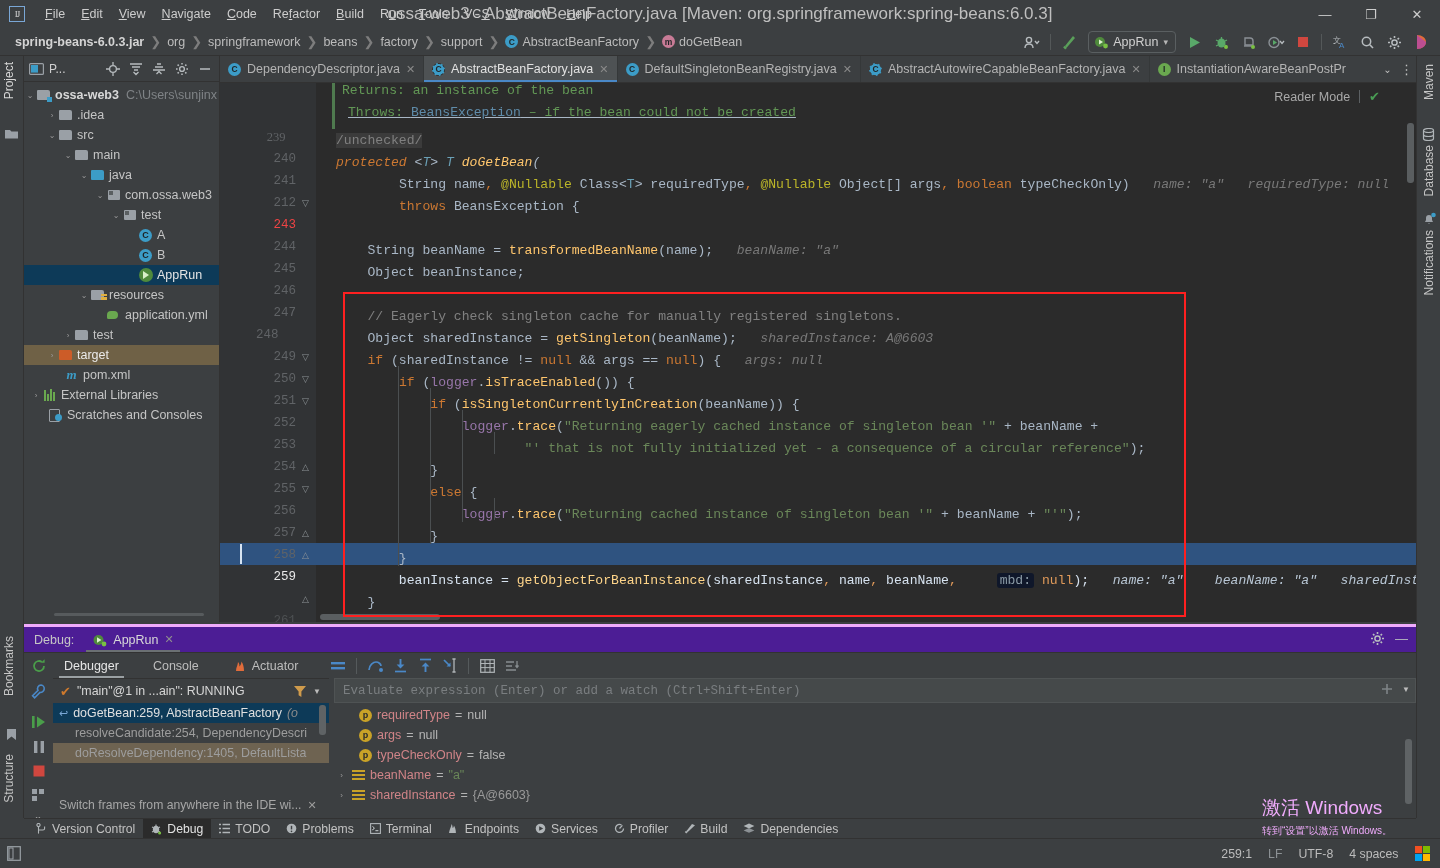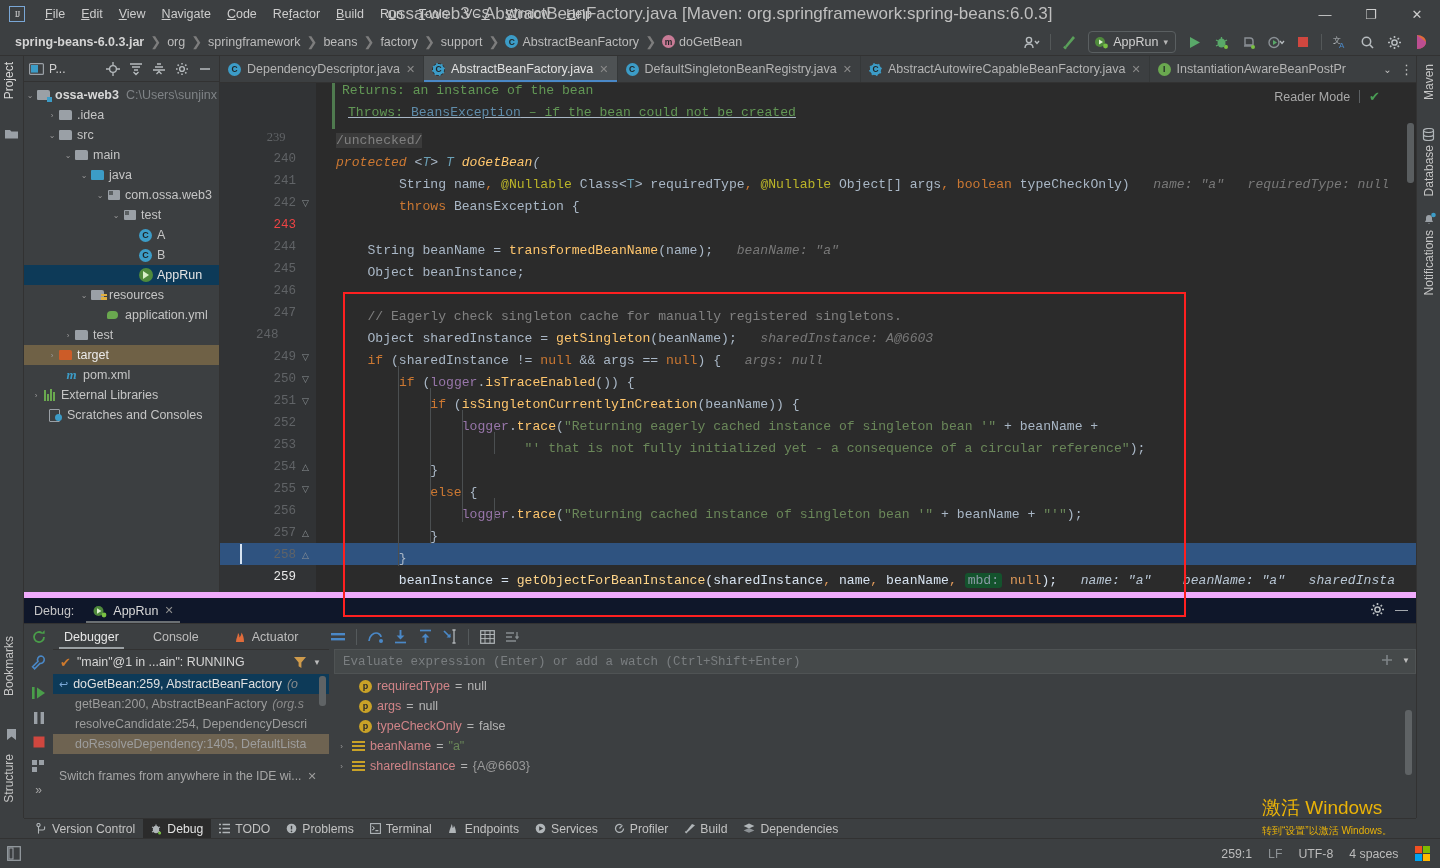--- a/index.html
+++ b/index.html
@@ -160,43 +160,43 @@
   .t{ color:#a9b7c6; }
   .ty{ color:#6a9fb5; }
   .s{ color:#6a8759; }
   .c{ color:#808080; }
   .jd{ color:#629755; }
   .jdl{ color:#5f8caa; }
   .an{ color:#bbb529; }
   .m{ color:#ffc66d; }
   .fld{ color:#9876aa; }
   .hint{ color:#787878; font-style:italic; }
-  .mbd{ background:#14532d; color:#8a9aa5; border-radius:3px; padding:0 3px; font-style:normal;}
+  .mbd{ background:#0f172a; color:#8a9aa5; border-radius:3px; padding:0 3px; font-style:normal;margin-left:32px;}
   .fieldhl{ background:#3b3b3b; }
 
   .sellinebg{ position:absolute; left:0; width:1196px; height:22px; background:#2f5380; }
   .caretcol{ position:absolute; width:2px; height:20px; background:#d7e4f2; }
   .foldmark{ position:absolute; color:#8d9396; font-size:9px; }
   .redbox{
     position:absolute; border:2.5px solid #ff2020; pointer-events:none; z-index:5;
   }
   .editorscroll{ position:absolute; right:2px; top:40px; width:7px;height:60px;background:#5a5e60;border-radius:3px;}
   .hscroll{ position:absolute; left:100px; bottom:2px; width:120px;height:6px;background:#5a5e60;border-radius:3px;}
 
   
   .rightstrip{
     position:absolute; right:0; top:56px; width:24px; height:762px;
     background:#3c3f41; border-left:1px solid #323232;
     display:flex;flex-direction:column;align-items:center;padding-top:8px;gap:16px;
   }
 
   
   .debugpanel{
-    position:absolute; left:24px; top:592px; width:1392px; height:188px;
-    background:#0f172a; border-top:6px solid #f0abfc;
+    position:absolute; left:24px; top:624px; width:1392px; height:188px;
+    background:#4c1d95; border-top:3px solid #f0abfc;
   }
   .dbghdr{ height:25px; display:flex;align-items:center; padding-left:10px; gap:12px; }
   .dbghdr .lbl{ font-size:12.5px;color:#c6c6c6; }
   .dbgtab{
     display:flex;align-items:center;gap:6px; font-size:12.5px;color:#d8d8d8;
     height:25px; padding:0 6px; position:relative;
   }
   .dbgtab:after{ content:"";position:absolute;left:0;right:0;bottom:0;height:2px;background:#6b7073;}
   .dbgsettings{ position:absolute; right:8px; top:4px; display:flex;gap:10px;align-items:center; }
 
@@ -243,21 +243,21 @@
   .lic{ width:13px;height:13px;display:flex;flex-direction:column;justify-content:space-evenly;}
   .lic i{ height:2px;background:#c9a227;display:block;}
   .vname{ color:#d08488; }
   .veq{ color:#b4b4b4; }
   .vval{ color:#b4b4b4; }
   .vstr{ color:#6a8759; }
   .vobj{ color:#9a9a9a; }
   .varscroll{ position:absolute; right:4px; top:34px; width:7px;height:65px;background:#5f6365;border-radius:3px;}
 
   .watermark{
-    position:absolute; right:48px; bottom:30px; text-align:left; color:#eab308;
+    position:absolute; right:48px; bottom:30px; text-align:left; color:#f0abfc;
     pointer-events:none; z-index:4;
   }
   .watermark .w1{ font-size:19px; }
   .watermark .w2{ font-size:10px; margin-top:3px; }
 
   
   .bottombar{
     position:absolute; left:24px; bottom:30px; width:1392px; height:20px;
     background:#3c3f41; border-top:1px solid #323232;
     display:flex; align-items:center; padding-left:4px;
@@ -715,21 +715,21 @@
       <pre class="code" style="position:absolute;left:20px;top:465px;">        }</pre>
       <pre class="code" style="position:absolute;left:20px;top:487px;color:#d6e2ef;">        beanInstance = <span class="m" style="color:#ffd58a;">getObjectForBeanInstance</span>(sharedInstance<span style="color:#e09a5a;">,</span> name<span style="color:#e09a5a;">,</span> beanName<span style="color:#e09a5a;">,</span> <span class="mbd">mbd:</span> <span style="color:#e09a5a;">null</span>);   <span style="color:#b8c6d4;font-style:italic;">name: "a"</span>    <span style="color:#b8c6d4;font-style:italic;">beanName: "a"</span>   <span style="color:#b8c6d4;font-style:italic;">sharedInsta</span></pre>
       <pre class="code" style="position:absolute;left:20px;top:509px;">    }</pre>
       <pre class="code" style="position:absolute;left:20px;top:531px;">    </pre>
     </div>
 
     <div>
       <div style="position:absolute;left:36px;top:47px;width:40px;text-align:center;font-family:Liberation Serif, serif;font-size:12.5px;color:#606366;">239</div>
       <div style="position:absolute;left:36px;top:69px;width:40px;text-align:right;font-family:'Liberation Mono',monospace;font-size:12.5px;color:#606366;">240</div>
       <div style="position:absolute;left:36px;top:91px;width:40px;text-align:right;font-family:'Liberation Mono',monospace;font-size:12.5px;color:#606366;">241</div>
-      <div style="position:absolute;left:36px;top:113px;width:40px;text-align:right;font-family:'Liberation Mono',monospace;font-size:12.5px;color:#606366;">242</div>
+      <div style="position:absolute;left:36px;top:113px;width:40px;text-align:right;font-family:'Liberation Mono',monospace;font-size:12.5px;color:#606366;">212</div>
       <div style="position:absolute;left:36px;top:135px;width:40px;text-align:right;font-family:'Liberation Mono',monospace;font-size:12.5px;color:#ef4444;">243</div>
       <div style="position:absolute;left:36px;top:157px;width:40px;text-align:right;font-family:'Liberation Mono',monospace;font-size:12.5px;color:#606366;">244</div>
       <div style="position:absolute;left:36px;top:179px;width:40px;text-align:right;font-family:'Liberation Mono',monospace;font-size:12.5px;color:#606366;">245</div>
       <div style="position:absolute;left:36px;top:201px;width:40px;text-align:right;font-family:'Liberation Mono',monospace;font-size:12.5px;color:#606366;">246</div>
       <div style="position:absolute;left:36px;top:223px;width:40px;text-align:right;font-family:'Liberation Mono',monospace;font-size:12.5px;color:#606366;">247</div>
       <div style="position:absolute;left:36px;top:245px;width:40px;text-align:left;font-family:'Liberation Mono',monospace;font-size:12.5px;color:#606366;">248</div>
       <div style="position:absolute;left:36px;top:267px;width:40px;text-align:right;font-family:'Liberation Mono',monospace;font-size:12.5px;color:#606366;">249</div>
       <div style="position:absolute;left:36px;top:289px;width:40px;text-align:right;font-family:'Liberation Mono',monospace;font-size:12.5px;color:#606366;">250</div>
       <div style="position:absolute;left:36px;top:311px;width:40px;text-align:right;font-family:'Liberation Mono',monospace;font-size:12.5px;color:#606366;">251</div>
       <div style="position:absolute;left:36px;top:333px;width:40px;text-align:right;font-family:'Liberation Mono',monospace;font-size:12.5px;color:#606366;">252</div>
@@ -939,24 +939,20 @@
         <span style="font-size:8px;color:#bcbcbc;padding-right:8px;">▼</span>
       </div>
 
       <div class="frameslist">
         <div class="frow active">
           <span style="color:#7aa7d6;font-size:11px;">↩</span>
           <span>doGetBean:259, AbstractBeanFactory</span>
           <span class="org">(o</span>
         </div>
         <div class="frow dim" style="padding-left:22px;">
-          <span>getBean:200, AbstractBeanFactory</span>
-          <span class="org">(org.s</span>
-        </div>
-        <div class="frow dim" style="padding-left:22px;">
           <span>resolveCandidate:254, DependencyDescri</span>
         </div>
         <div class="frow dim hl" style="padding-left:22px;">
           <span>doResolveDependency:1405, DefaultLista</span>
         </div>
         <div class="framescroll"></div>
       </div>
 
       <div class="tipbar">
         <span>Switch frames from anywhere in the IDE wi...</span>

